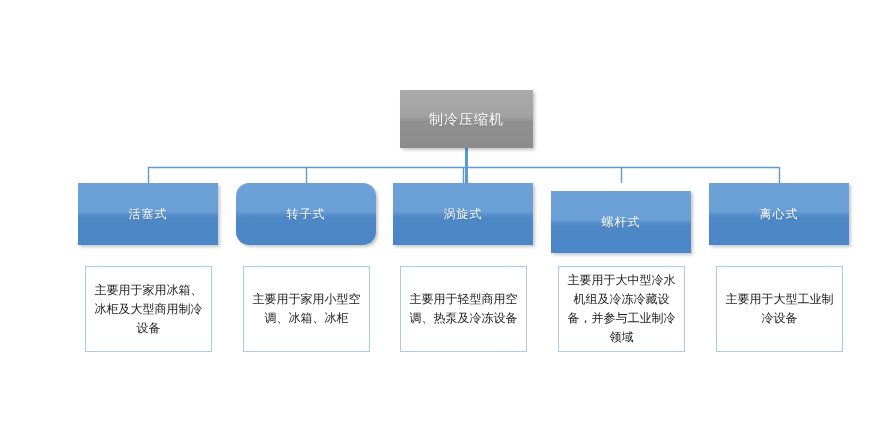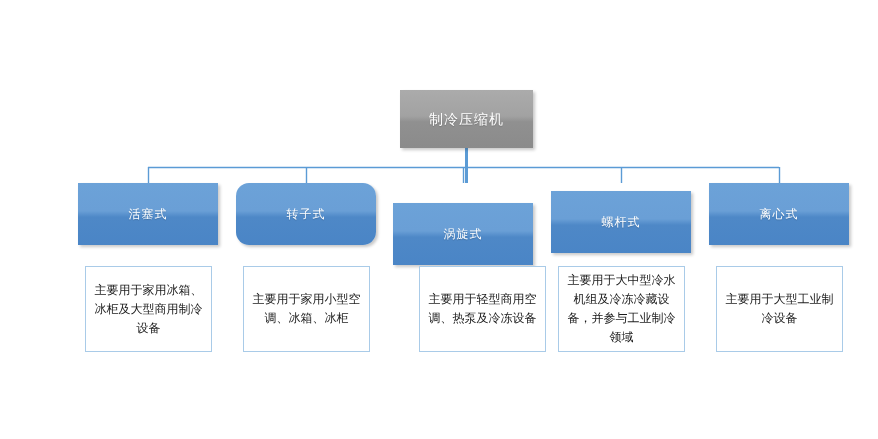--- a/index.html
+++ b/index.html
@@ -62,21 +62,21 @@
   .cat-node .node-label {
     color: #ffffff;
     font-size: 12px;
     letter-spacing: 1px;
     line-height: 1;
     text-shadow: 0 1px 1px rgba(0,0,0,0.18);
   }
 
   .cat-0 { left: 78px; }
   .cat-1 { left: 236px; border-radius: 13px; }
-  .cat-2 { left: 393px; margin-top: 20px; }
+  .cat-2 { left: 393px; }
   .cat-3 { left: 551px; margin-top: 8px; }
   .cat-4 { left: 709px; }
 
   
   .desc-node {
     position: absolute;
     top: 266px;
     width: 127px;
     height: 86px;
     border: 1px solid #a9cbe8;
@@ -91,21 +91,21 @@
     color: #1a1a1a;
     font-size: 12px;
     line-height: 19px;
     text-align: center;
     width: 100%;
     word-break: break-all;
   }
 
   .desc-0 { left: 85px; }
   .desc-1 { left: 243px; justify-content: center; }
-  .desc-2 { left: 400px; margin-left: 19px; }
+  .desc-2 { left: 400px; }
   .desc-3 { left: 558px; }
   .desc-4 { left: 716px; }
 
   
   .connector-svg {
     position: absolute;
     left: 0;
     top: 0;
     width: 878px;
     height: 439px;

